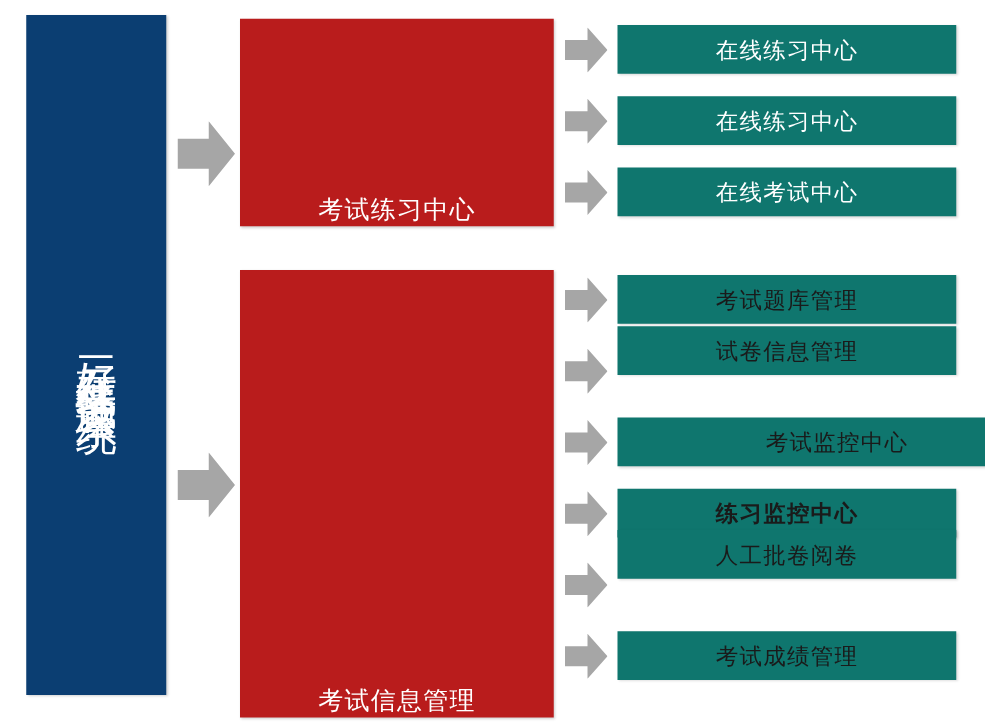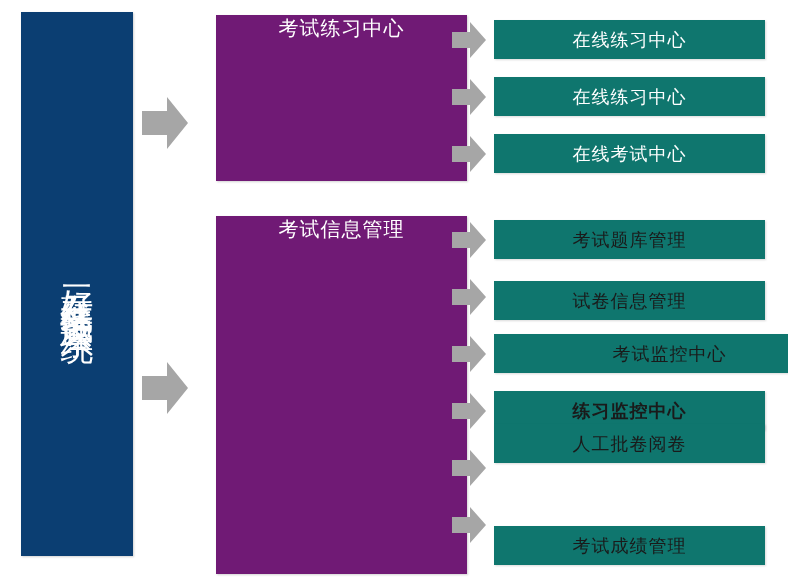--- a/index.html
+++ b/index.html
@@ -41,26 +41,25 @@
     letter-spacing: 5px;
     line-height: 1.08;
     font-weight: 400;
     white-space: nowrap;
     text-align: center;
   }
 
   
   .blue-box {
     position: absolute;
-    background: #701a75;
+    background: #b91c1c;
     box-shadow: 1px 1px 2px rgba(0,0,0,0.18);
     display: flex;
-    align-items: flex-start;
+    align-items: flex-end;
     justify-content: center;
-    margin-left: 24px;
   }
   .blue-box-label {
     color: #ffffff;
     font-size: 20px;
     letter-spacing: 1px;
     white-space: nowrap;
   }
   #blue-box-1 {
     left: 192px;
     top: 15px;
@@ -166,21 +165,21 @@
   </div>
   <div class="green-box dark" style="top:220px;">
     <span class="green-box-label">考试题库管理</span>
   </div>
 
   <div class="arrow arrow-small" style="left:452px; top:279px;">
     <svg viewBox="0 0 34 36" width="34" height="36" aria-hidden="true">
       <path d="M0,10 L18,10 L18,0 L34,18 L18,36 L18,26 L0,26 Z" fill="#a6a6a6"></path>
     </svg>
   </div>
-  <div class="green-box dark" style="top:281px;">
+  <div class="green-box dark" style="top:261px;">
     <span class="green-box-label">试卷信息管理</span>
   </div>
 
   <div class="arrow arrow-small" style="left:452px; top:336px;">
     <svg viewBox="0 0 34 36" width="34" height="36" aria-hidden="true">
       <path d="M0,10 L18,10 L18,0 L34,18 L18,36 L18,26 L0,26 Z" fill="#a6a6a6"></path>
     </svg>
   </div>
   <div class="green-box dark" style="top:334px;padding-left:40px;">
     <span class="green-box-label">考试监控中心</span>
@@ -202,17 +201,17 @@
   </div>
   <div class="green-box dark" style="top:424px;">
     <span class="green-box-label">人工批卷阅卷</span>
   </div>
 
   <div class="arrow arrow-small" style="left:452px; top:507px;">
     <svg viewBox="0 0 34 36" width="34" height="36" aria-hidden="true">
       <path d="M0,10 L18,10 L18,0 L34,18 L18,36 L18,26 L0,26 Z" fill="#a6a6a6"></path>
     </svg>
   </div>
-  <div class="green-box dark" style="top:526px;">
+  <div class="green-box dark" style="top:505px;">
     <span class="green-box-label">考试成绩管理</span>
   </div>
 
 </div>
 
 </body></html>

